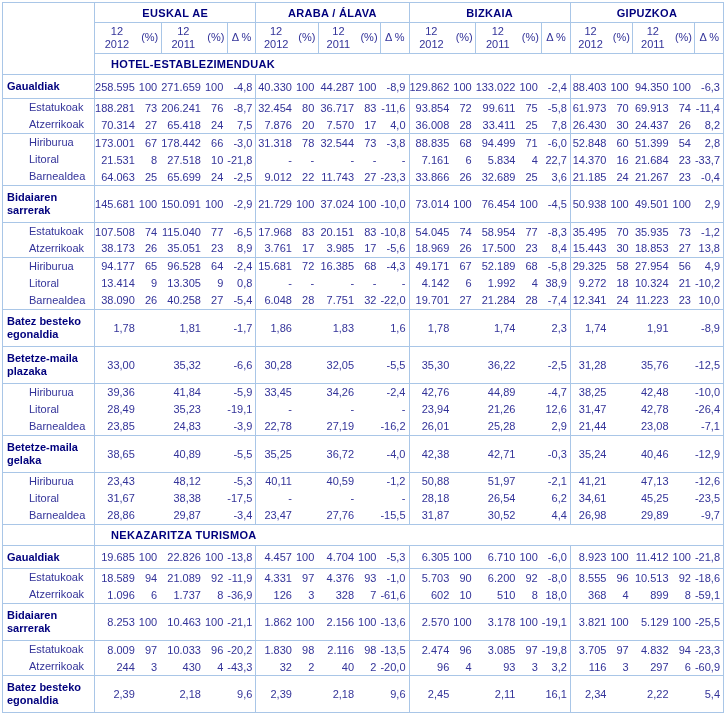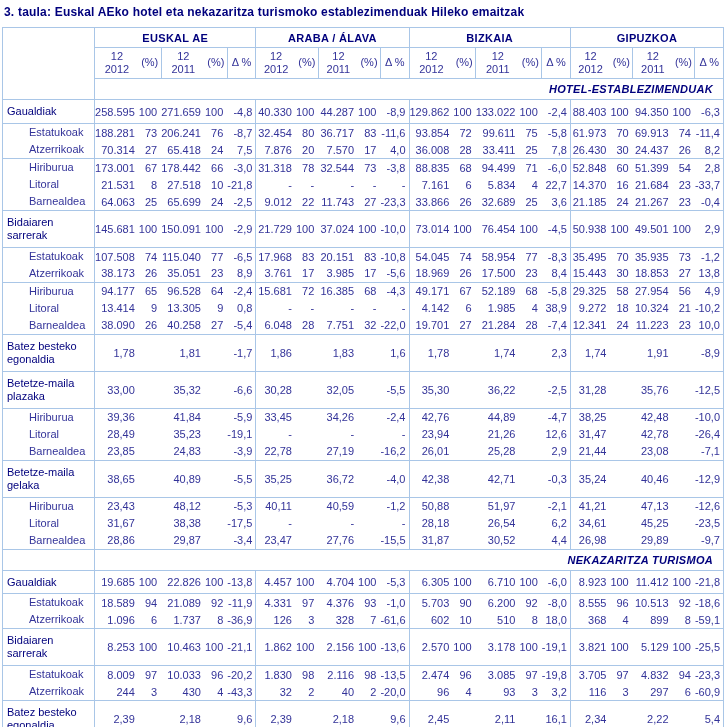--- a/index.html
+++ b/index.html
@@ -45,40 +45,38 @@
     margin-left:14px;
   }
   tr.hdr2 td{border-bottom:1px solid var(--border);}
   td.colhead{
     text-align:center;
     padding:2px 0 3px 0;
     line-height:1.15;
   }
   td.bl{border-left:1px solid var(--border);}
   td.section{
-    text-align:right;font-weight:bold;color:var(--navy);
-    padding:4px 10px;
+    text-align:left;font-weight:bold;color:var(--navy);
+    padding:4px 16px;
     letter-spacing:.3px;
-    font-style:italic;
   }
   
   tr.sep td{border-bottom:1px solid var(--border);}
   td.num{text-align:right;padding-right:4px;}
   td.num.delta{padding-right:3px;}
   td.lbl{text-align:left;padding-left:4px;overflow:hidden;white-space:normal;line-height:1.18;}
   tr.group td{padding-top:5px;padding-bottom:5px;}
-  tr.group td.lbl{font-weight:normal;color:var(--navy);margin-top:27px;}
+  tr.group td.lbl{font-weight:bold;color:var(--navy);margin-top:27px;}
   tr.sub td{padding-top:2px;padding-bottom:2px;}
   tr.sub td.lbl{padding-left:26px;}
 </style>
 </head>
 <body>
 
 <div class="page">
-  <div class="title">3. taula: Euskal AEko hotel eta nekazaritza turismoko establezimenduak Hileko emaitzak</div>
   <table>
     <colgroup>
         <col style="width: 101px;">
         <col style="width: 42px;">
         <col style="width: 22px;">
         <col style="width: 42px;">
         <col style="width: 22px;">
         <col style="width: 27px;">
         <col style="width: 42px;">
         <col style="width: 22px;">
@@ -417,21 +415,21 @@
           <td class="num">13.305</td>
           <td class="num">9</td>
           <td class="num delta">0,8</td>
           <td class="num bl">-</td>
           <td class="num">-</td>
           <td class="num">-</td>
           <td class="num">-</td>
           <td class="num delta">-</td>
           <td class="num bl">4.142</td>
           <td class="num">6</td>
-          <td class="num">1.985</td>
+          <td class="num">1.992</td>
           <td class="num">4</td>
           <td class="num delta">38,9</td>
           <td class="num bl">9.272</td>
           <td class="num">18</td>
           <td class="num">10.324</td>
           <td class="num">21</td>
           <td class="num delta">-10,2</td>
         </tr>
         <tr class="sub sep">
           <td class="lbl">Barnealdea</td>

